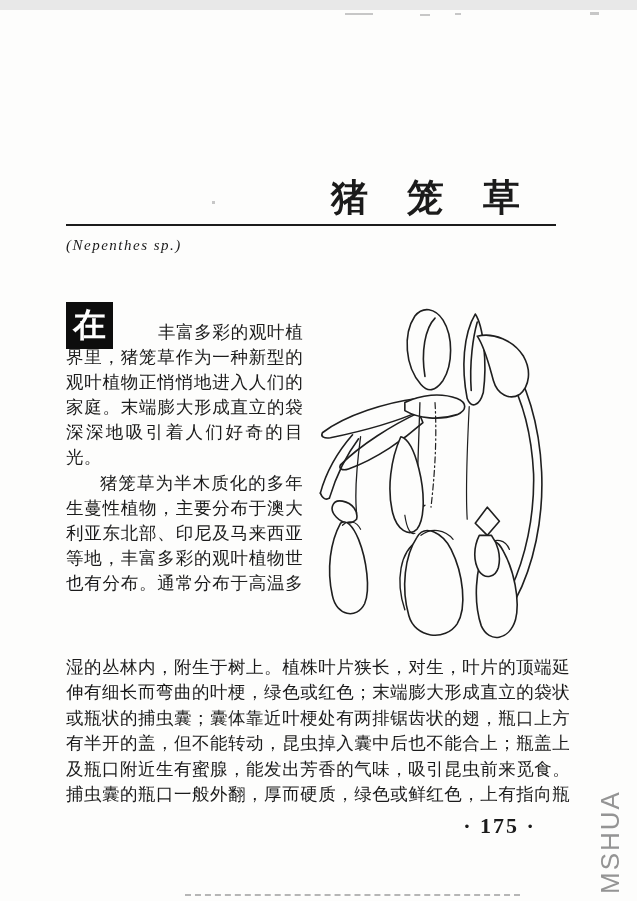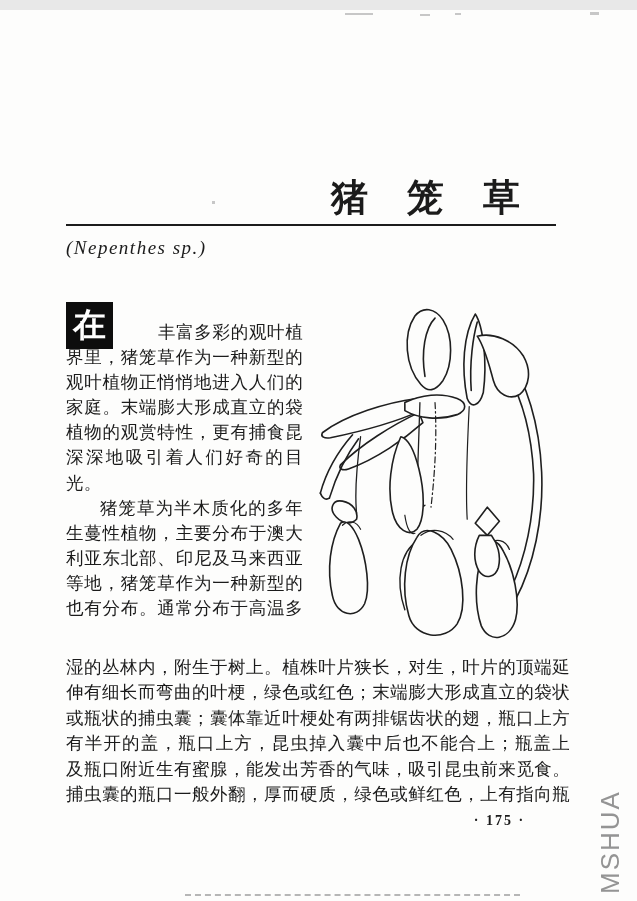--- a/index.html
+++ b/index.html
@@ -13,21 +13,21 @@
     position:absolute; left:331px; top:167px; margin:0;
     font-size:37px; font-weight:bold; line-height:42px;
     letter-spacing:39px; white-space:nowrap;
   }
   .title-rule {
     position:absolute; left:66px; top:214px; width:490px; height:2px;
     background:#1c1c1c;
   }
   .latin-name {
     position:absolute; left:66px; top:227px;
-    font-size:19px; font-style:italic; letter-spacing:1.5px;
+    font-size:15px; font-style:italic; letter-spacing:1.5px;
   }
   
   .dropcap {
     position:absolute; left:66px; top:292px; width:47px; height:47px;
     background:#0d0d0d; color:#ffffff; font-size:33px; line-height:47px;
     text-align:center; font-weight:bold;
   }
   .col-narrow {
     position:absolute; left:66px; top:310px; width:237px;
   }
@@ -45,21 +45,21 @@
   .ln.endpara { text-align-last:left; }
   
   .figure {
     position:absolute; left:316px; top:296px; width:232px; height:342px;
     margin:0;
   }
   .figure svg { width:100%; height:100%; }
   
   .pageno {
     position:absolute; left:452px; top:803px; width:95px;
-    font-size:14px; font-weight:600; text-align:center; letter-spacing:2px;
+    font-size:22px; font-weight:600; text-align:center; letter-spacing:2px;
   }
   .watermark {
     position:absolute; left:555px; top:818px; width:110px; height:28px;
     transform:rotate(-90deg);
     font-family:"Liberation Sans", sans-serif;
     font-size:26px; letter-spacing:2px; color:#949494; text-align:center;
     line-height:28px;
   }
   
   .speck { position:absolute; background:#9a9a9a; opacity:.55; }
@@ -88,27 +88,26 @@
   <div class="title-rule"></div>
   <div class="latin-name">(Nepenthes sp.)</div>
 
   <div class="dropcap">在</div>
 
   <div class="col-narrow">
     <div class="ln first">丰富多彩的观叶植物世</div>
     <div class="ln">界里，猪笼草作为一种新型的</div>
     <div class="ln">观叶植物正悄悄地进入人们的</div>
     <div class="ln">家庭。末端膨大形成直立的袋状</div>
-    <div class="ln">植物的观赏特性，更有捕食昆</div>
     <div class="ln">深深地吸引着人们好奇的目</div>
     <div class="ln endpara">光。</div>
     <div class="ln indent">猪笼草为半木质化的多年</div>
     <div class="ln">生蔓性植物，主要分布于澳大</div>
     <div class="ln">利亚东北部、印尼及马来西亚</div>
-    <div class="ln">等地，猪笼草作为一种新型的</div>
+    <div class="ln">等地，丰富多彩的观叶植物世</div>
     <div class="ln">也有分布。通常分布于高温多</div>
   </div>
 
   <figure class="figure">
     <svg viewBox="0 0 230 340" xmlns="http://www.w3.org/2000/svg">
       <g stroke="#1f1f1f" fill="none" stroke-width="1.6" stroke-linecap="round" stroke-linejoin="round">
 
         <path d="M186,44 C210,74 222,120 224,165 C226,212 216,258 198,292"></path>
         <path d="M180,52 C204,84 214,126 216,167 C217,209 208,250 193,282"></path>
 
@@ -148,21 +147,21 @@
         <path fill="#fdfdfc" d="M158,216 L170,200 L182,214 L170,228 Z"></path>
         <path fill="#fdfdfc" d="M162,228 C156,240 156,254 162,264 C168,272 178,270 181,260 C184,248 180,236 174,228 Z"></path>
       </g>
     </svg>
   </figure>
 
   <div class="col-wide">
     <div class="ln">湿的丛林内，附生于树上。植株叶片狭长，对生，叶片的顶端延</div>
     <div class="ln">伸有细长而弯曲的叶梗，绿色或红色；末端膨大形成直立的袋状</div>
     <div class="ln">或瓶状的捕虫囊；囊体靠近叶梗处有两排锯齿状的翅，瓶口上方</div>
-    <div class="ln">有半开的盖，瓶口上方，昆虫掉入囊中后也不能合上；瓶盖上</div>
+    <div class="ln">有半开的盖，但不能转动，昆虫掉入囊中后也不能合上；瓶盖上</div>
     <div class="ln">及瓶口附近生有蜜腺，能发出芳香的气味，吸引昆虫前来觅食。</div>
     <div class="ln">捕虫囊的瓶口一般外翻，厚而硬质，绿色或鲜红色，上有指向瓶</div>
   </div>
 
   <div class="pageno">· 175 ·</div>
   <div class="watermark">MSHUA</div>
   <div class="scanline"></div>
 
 </div>
 

